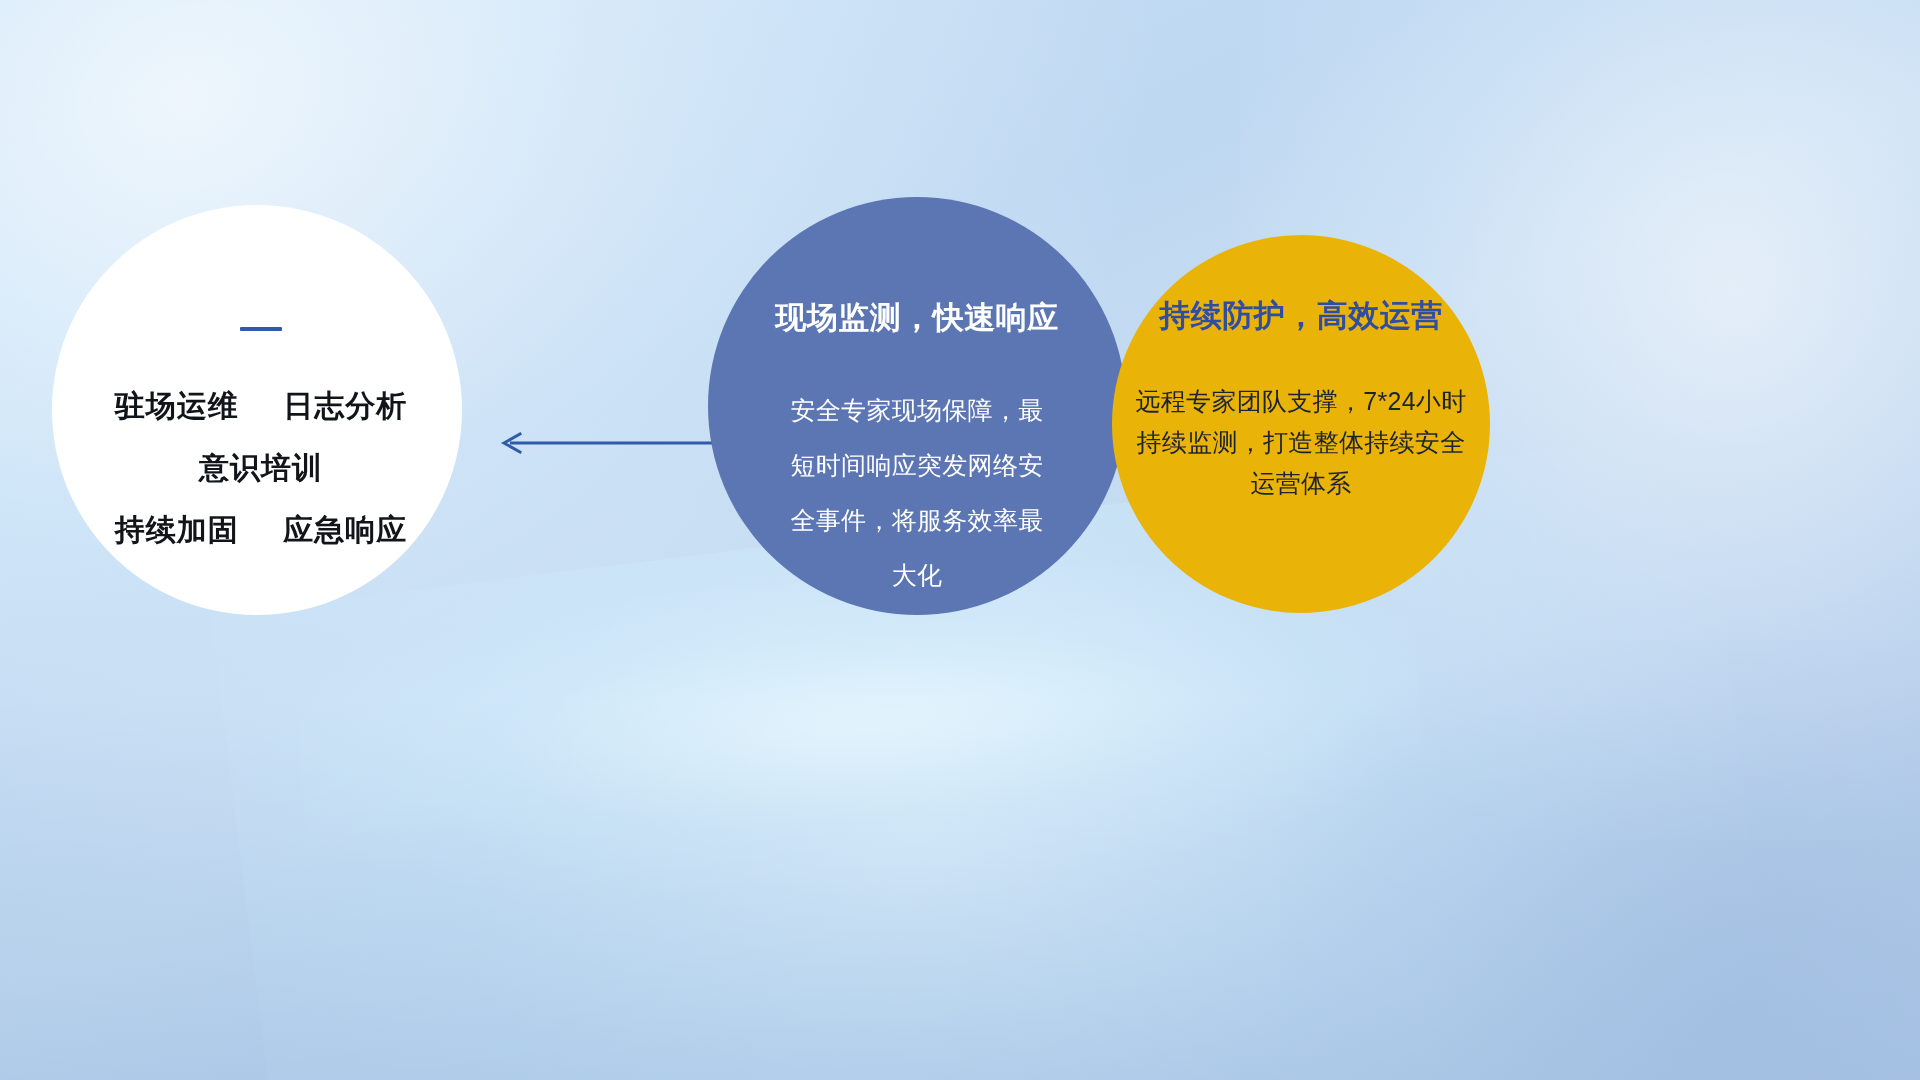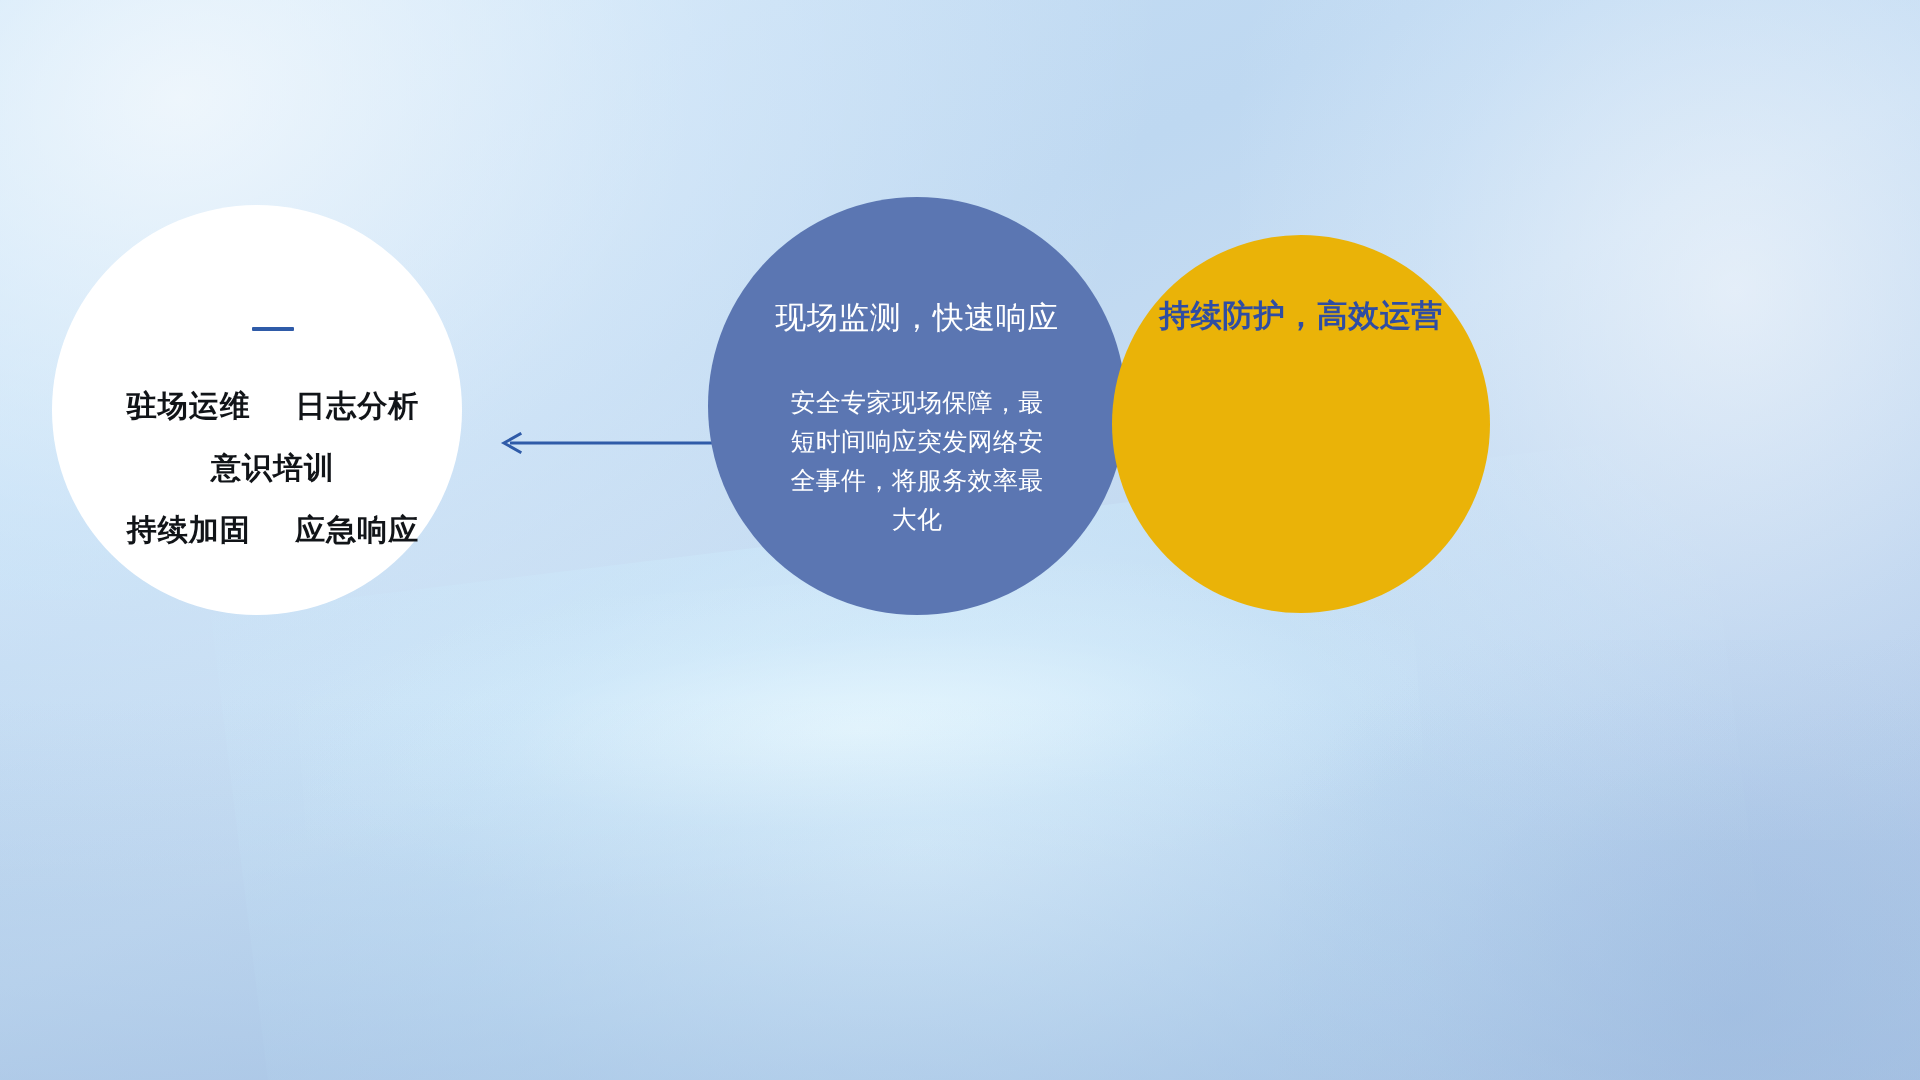--- a/index.html
+++ b/index.html
@@ -147,21 +147,21 @@
     top: 235px;
     width: 378px;
     height: 378px;
     background: #eab308;
     z-index: 5;
   }
 
   
   .left-inner {
     position: absolute;
-    left: 16px;
+    left: 4px;
     top: 0;
     width: 100%;
     height: 100%;
     display: flex;
     flex-direction: column;
     align-items: center;
   }
   .dash-divider {
     width: 42px;
     height: 4px;
@@ -192,31 +192,31 @@
     width: 100%;
     height: 100%;
     display: flex;
     flex-direction: column;
     align-items: center;
   }
   .mid-title {
     margin-top: 100px;
     color: #ffffff;
     font-size: 31px;
-    font-weight: normal;
+    font-weight: bold;
     letter-spacing: 0.5px;
     white-space: nowrap;
     z-index: 7;
   }
   .mid-body {
     margin-top: 44px;
     width: 272px;
     color: #ffffff;
     font-size: 25px;
-    line-height: 39px;
+    line-height: 55px;
     text-align: center;
     letter-spacing: 0.3px;
     z-index: 7;
   }
 
   
   .right-inner {
     position: absolute;
     left: 0;
     top: 0;
@@ -299,20 +299,21 @@
         </div>
       </div>
     </div>
   </div>
 
   <div id="circle-middle" class="circle"></div>
 
   <div id="circle-right" class="circle">
     <div class="right-inner">
       <div class="right-title">持续防护，高效运营</div>
+      <div class="right-body">远程专家团队支撑，7*24小时持续监测，打造整体持续安全运营体系</div>
     </div>
   </div>
 
   <div class="mid-text-overlay" style="left:708px; top:197px; width:418px; height:418px;">
     <div class="mid-inner">
       <div class="mid-title">现场监测，快速响应</div>
       <div class="mid-body">安全专家现场保障，最短时间响应突发网络安全事件，将服务效率最大化</div>
     </div>
   </div>
 

